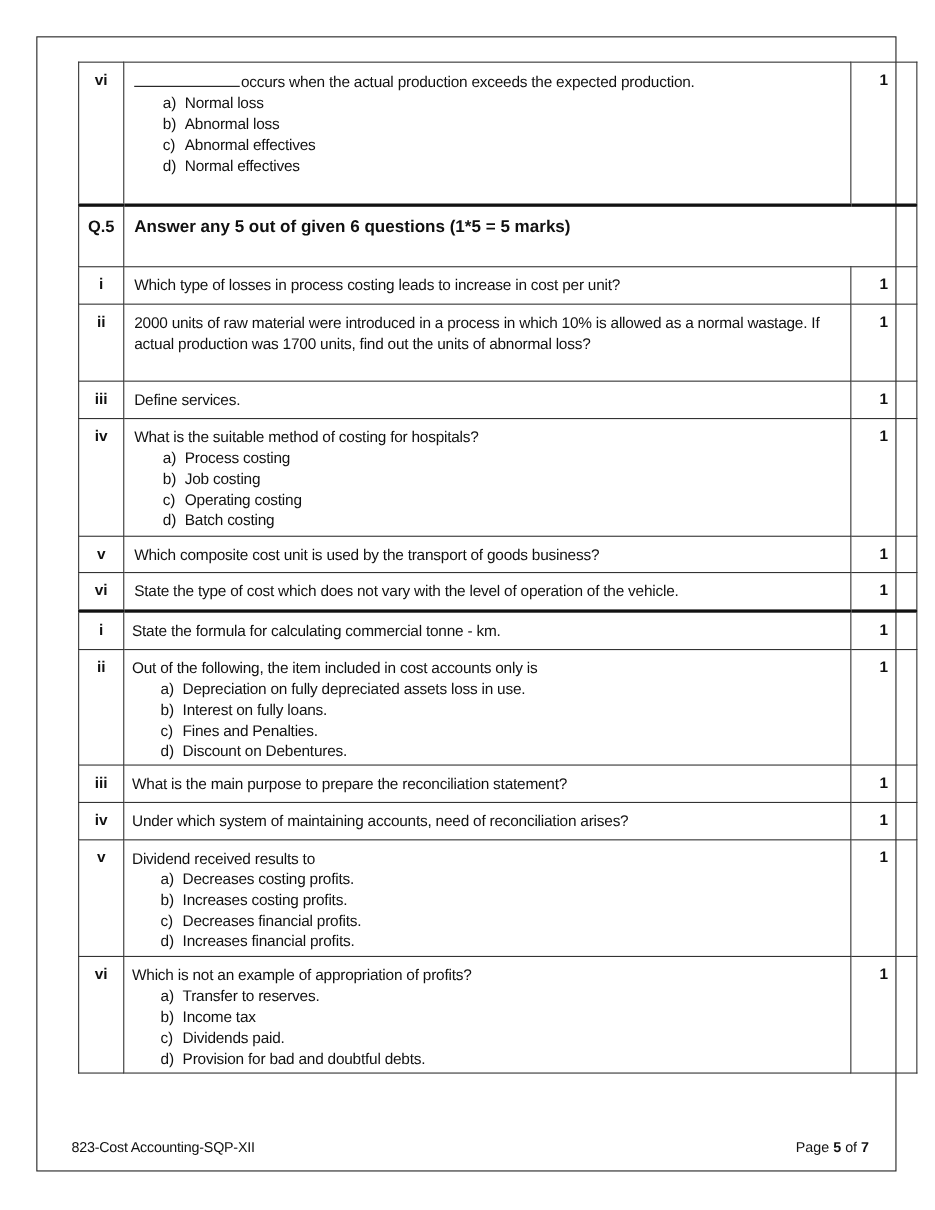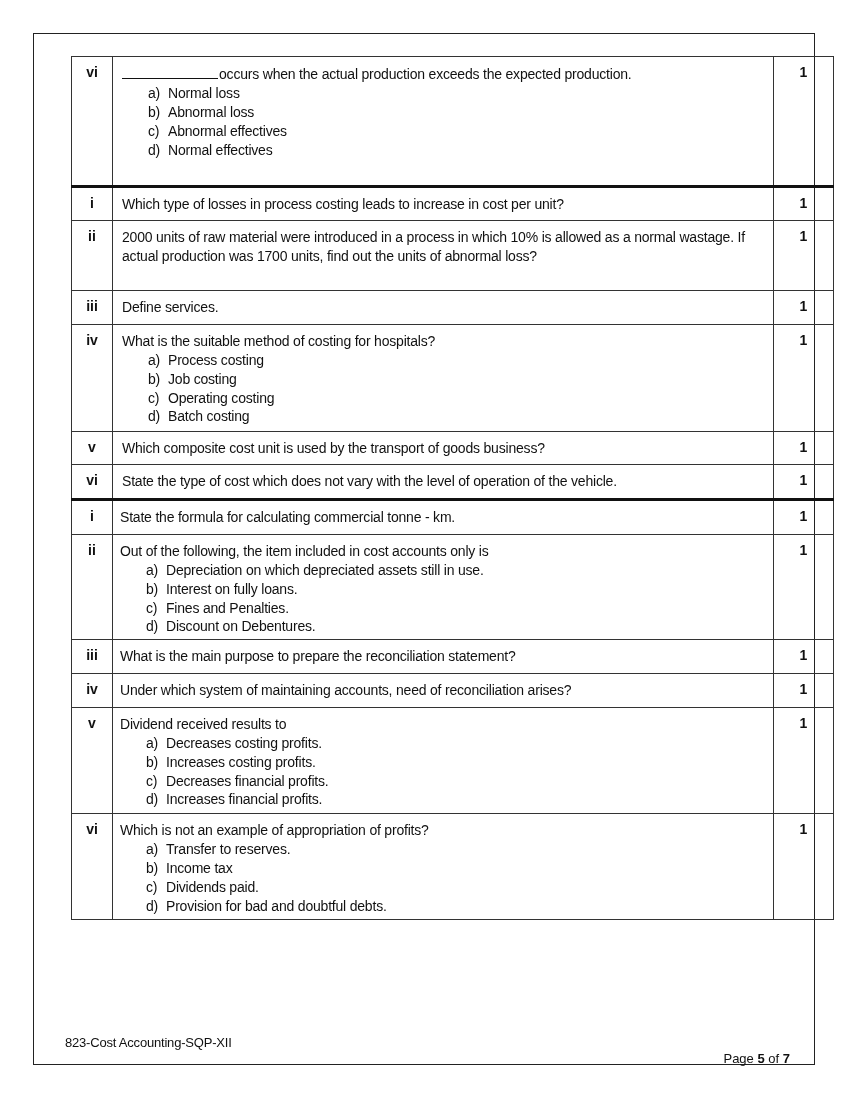--- a/index.html
+++ b/index.html
@@ -11,21 +11,21 @@
   td.body { padding:7px 8px 3px 9px !important; font-family:"Liberation Sans Narrow","Liberation Sans", sans-serif; font-size:14px; line-height:19px; letter-spacing:-0.2px; }
   td.marks { width:59px; text-align:center; font-weight:bold; font-size:14px; padding-top:7px !important; }
   tr.thick-bottom td { border-bottom:3px solid #111; }
   tr.sec td { height:44px; }
   td.sec-num { text-align:center; font-weight:bold; font-size:15px; padding-top:10px !important; }
   td.sec-title { font-weight:bold; font-size:15.5px; padding:10px 8px 0 9px !important; }
   .opts { margin:0; padding:0 0 0 26px; list-style:none; }
   .opts li { line-height:19px; }
   .opts .lbl { display:inline-block; width:20px; }
   .footer-left { position:absolute; left:65px; top:1035px; font-size:13px; letter-spacing:-0.2px; }
-  .footer-right { position:absolute; right:60px; top:1035px; font-size:13px;margin-top:16px; }
+  .footer-right { position:absolute; right:60px; top:1035px; font-size:13px; }
   .footer-right b { font-weight:bold; }
   .blank { display:inline-block; width:96px; border-bottom:1px solid #111; height:12px; vertical-align:baseline; margin-right:1px; }
 </style>
 </head>
 <body>
 
 <div class="page-border"></div>
 
 <table class="qt">
   <colgroup>
@@ -42,20 +42,24 @@
       <ul class="opts">
         <li><span class="lbl">a)</span><span>Normal loss</span></li>
         <li><span class="lbl">b)</span><span>Abnormal loss</span></li>
         <li><span class="lbl">c)</span><span>Abnormal effectives</span></li>
         <li><span class="lbl">d)</span><span>Normal effectives</span></li>
       </ul>
     </td>
     <td class="marks">1</td>
   </tr>
 
+  <tr class="sec">
+    <td class="sec-num">Q.5</td>
+    <td class="sec-title" colspan="2">Answer any 5 out of given 6 questions (1*5 = 5 marks)</td>
+  </tr>
 
   <tr style="height:34px">
     <td class="num">i</td>
     <td class="body">Which type of losses in process costing leads to increase in cost per unit?</td>
     <td class="marks">1</td>
   </tr>
   <tr style="height:70px">
     <td class="num">ii</td>
     <td class="body">2000 units of raw material were introduced in a process in which 10% is allowed as a normal wastage. If actual production was 1700 units, find out the units of abnormal loss?</td>
     <td class="marks">1</td>
@@ -93,21 +97,21 @@
   <tr style="height:35px">
     <td class="num">i</td>
     <td class="body" style="padding-left:7px !important">State the formula for calculating commercial tonne - km.</td>
     <td class="marks">1</td>
   </tr>
   <tr style="height:105px">
     <td class="num">ii</td>
     <td class="body" style="padding-left:7px !important">
       <div>Out of the following, the item included in cost accounts only is</div>
       <ul class="opts">
-        <li><span class="lbl">a)</span><span>Depreciation on which depreciated assets still in use.</span></li>
+        <li><span class="lbl">a)</span><span>Depreciation on fully depreciated assets loss in use.</span></li>
         <li><span class="lbl">b)</span><span>Interest on fully loans.</span></li>
         <li><span class="lbl">c)</span><span>Fines and Penalties.</span></li>
         <li style="line-height:16px"><span class="lbl">d)</span><span>Discount on Debentures.</span></li>
       </ul>
     </td>
     <td class="marks">1</td>
   </tr>
   <tr style="height:34px">
     <td class="num">iii</td>
     <td class="body" style="padding-left:7px !important">What is the main purpose to prepare the reconciliation statement?</td>

